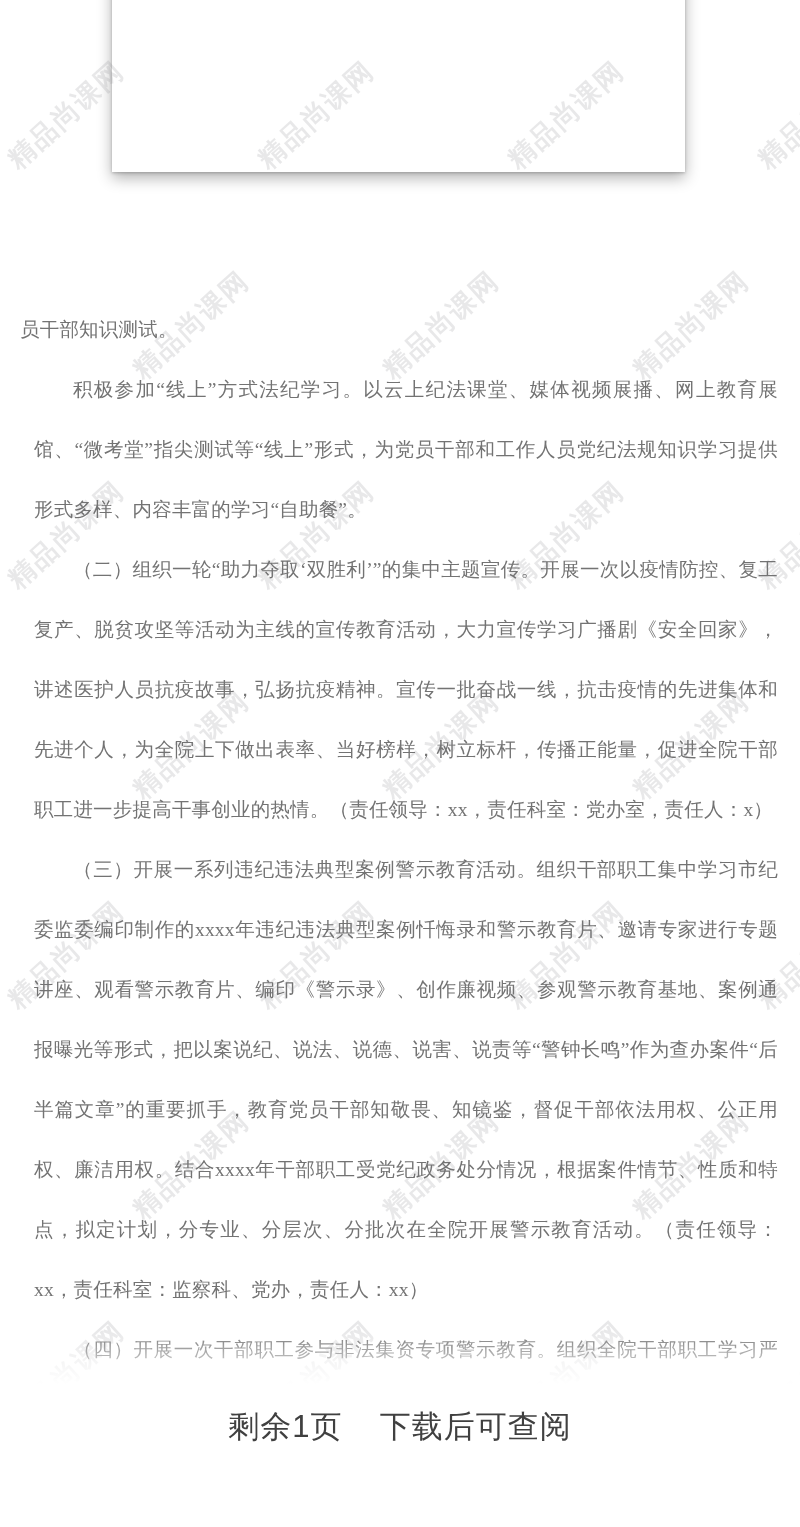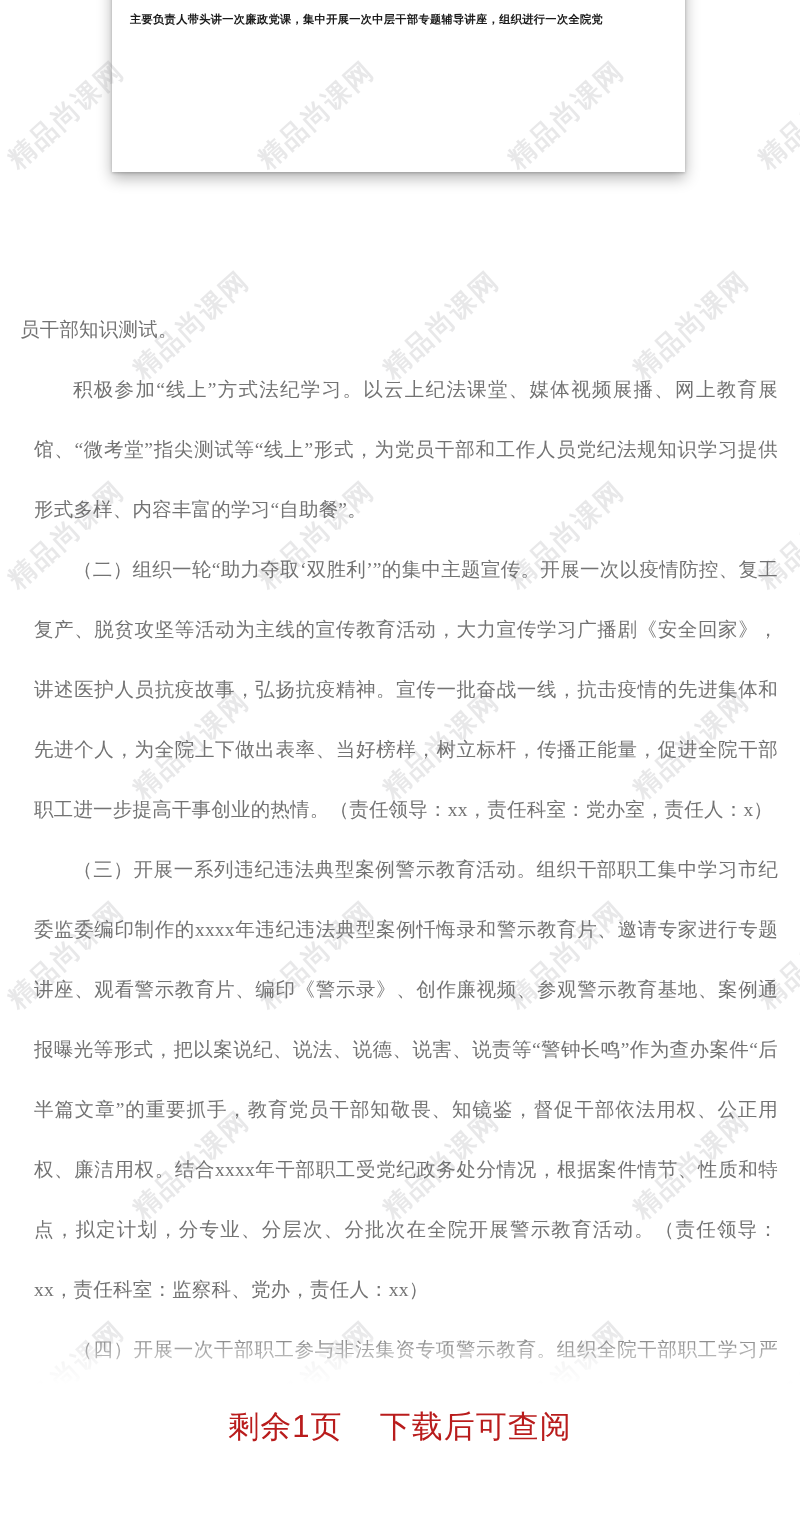--- a/index.html
+++ b/index.html
@@ -118,34 +118,33 @@
     z-index: 6;
     display: flex;
     align-items: flex-start;
     justify-content: center;
     padding-top: 8px;
     box-sizing: border-box;
   }
   #footer-text {
     font-family: "Liberation Sans", "DejaVu Sans", sans-serif;
     font-size: 31px;
-    color: #b91c1c;
+    color: #404040;
     letter-spacing: 1px;
     font-weight: 400;
     white-space: nowrap;
     cursor: pointer;
   }
   #footer-text .gap { display: inline-block; width: 18px; }
 </style>
 </head>
 <body>
 
 <div id="top-page-card">
   <div class="tp-inner">
-    <div class="tp-line">主要负责人带头讲一次廉政党课，集中开展一次中层干部专题辅导讲座，组织进行一次全院党</div>
   </div>
 </div>
 
 <div id="doc-body">
 
   <p class="doc-para">员干部知识测试。</p>
 
   <p class="doc-para indent">积极参加“线上”方式法纪学习。以云上纪法课堂、媒体视频展播、网上教育展馆、“微考堂”指尖测试等“线上”形式，为党员干部和工作人员党纪法规知识学习提供形式多样、内容丰富的学习“自助餐”。</p>
 
   <p class="doc-para indent">（二）组织一轮“助力夺取‘双胜利’”的集中主题宣传。开展一次以疫情防控、复工复产、脱贫攻坚等活动为主线的宣传教育活动，大力宣传学习广播剧《安全回家》，讲述医护人员抗疫故事，弘扬抗疫精神。宣传一批奋战一线，抗击疫情的先进集体和先进个人，为全院上下做出表率、当好榜样，树立标杆，传播正能量，促进全院干部职工进一步提高干事创业的热情。（责任领导：xx，责任科室：党办室，责任人：x）</p>

